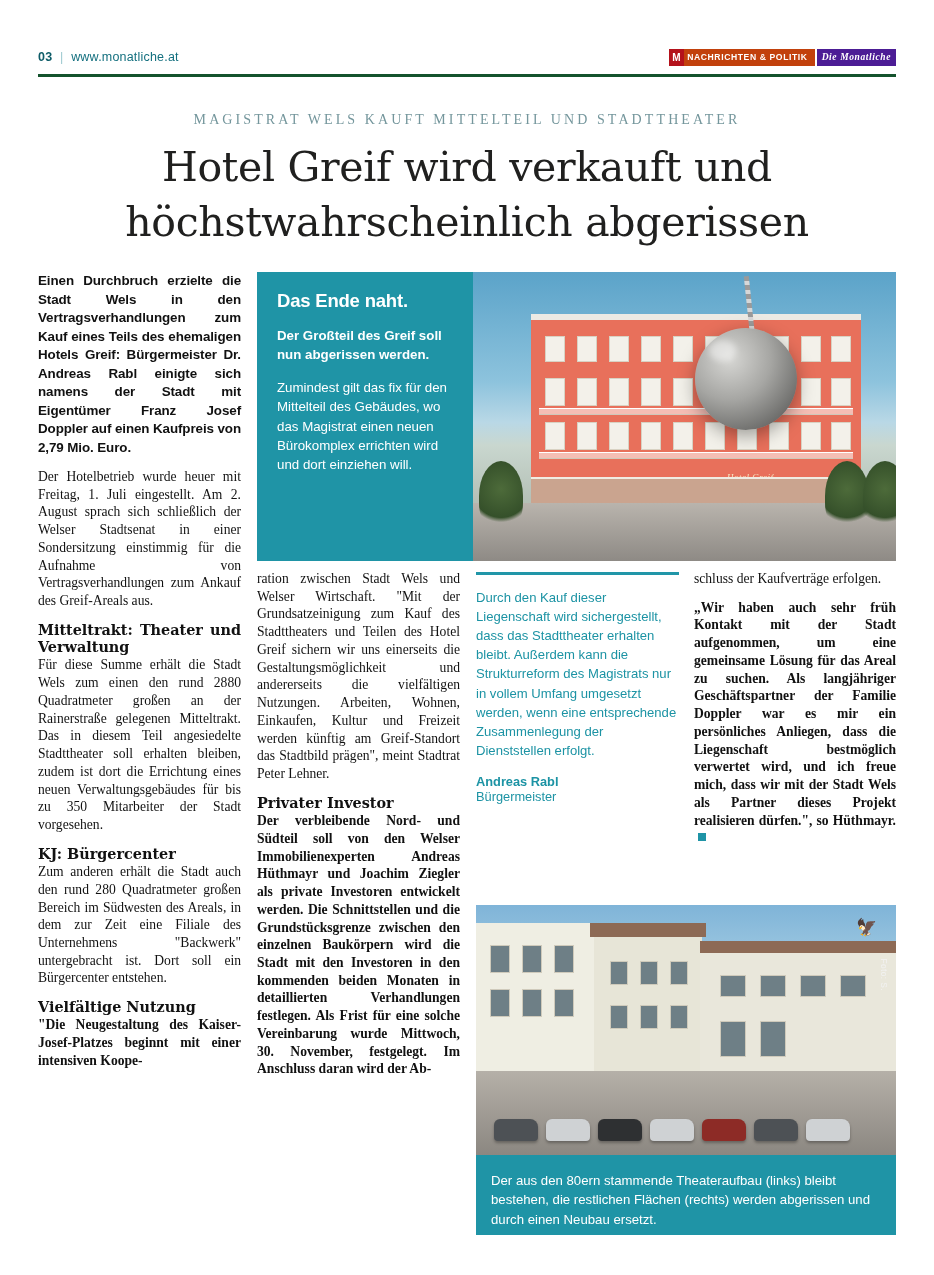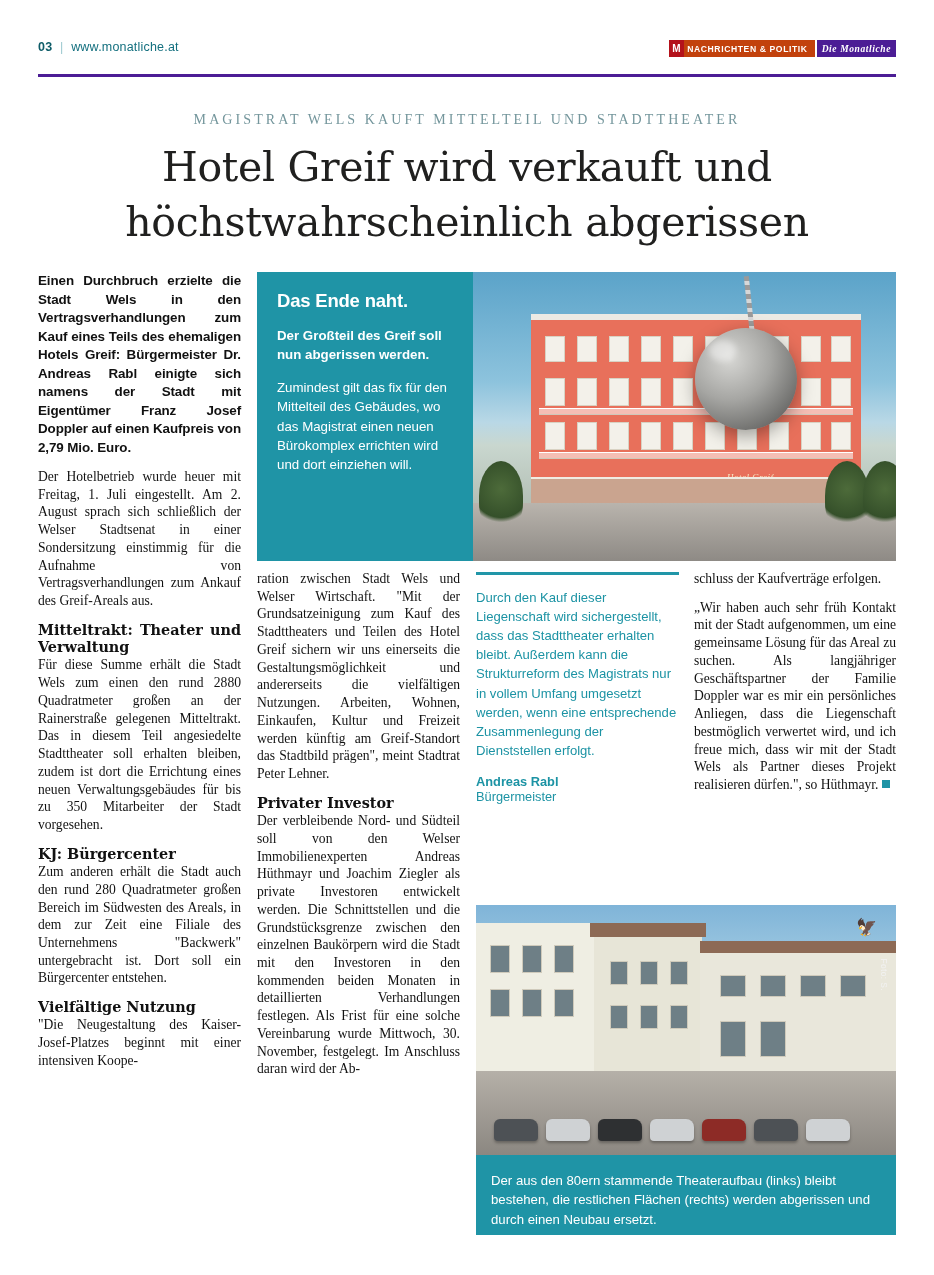--- a/index.html
+++ b/index.html
@@ -24,22 +24,23 @@
   }
 
   
   .masthead {
     position: absolute;
     left: 38px;
     top: 40px;
     width: 858px;
     height: 34px;
     display: flex;
+    align-items: center;
     justify-content: space-between;
-    border-bottom: 3px solid #4c1d95;
+    border-bottom: 3px solid #14532d;
     gap: 34px;
   }
   .folio {
     font-family: "Liberation Sans", sans-serif;
     font-size: 12.5px;
     color: #14707f;
     letter-spacing: .2px;
   }
   .folio .num { font-weight: bold; color: #0e5c68; }
   .folio .bar { color: #9dc9d0; margin: 0 4px; }
@@ -110,21 +111,21 @@
 
   
   .col {
     position: absolute;
     text-align: justify;
     font-size: 13.6px;
     line-height: 1.305;
     color: #111;
   }
   .col p { margin: 0 0 11px 0; }
-  .col p.tight { margin-bottom: 0; }
+  .col p.tight { margin-bottom: 0; font-weight: bold; }
   .lead {
     font-family: "Liberation Sans", sans-serif;
     font-size: 13.4px;
     line-height: 1.38;
     font-weight: bold;
     letter-spacing: -0.1px;
     color: #111;
     text-align: justify;
   }
   h3.sub {

